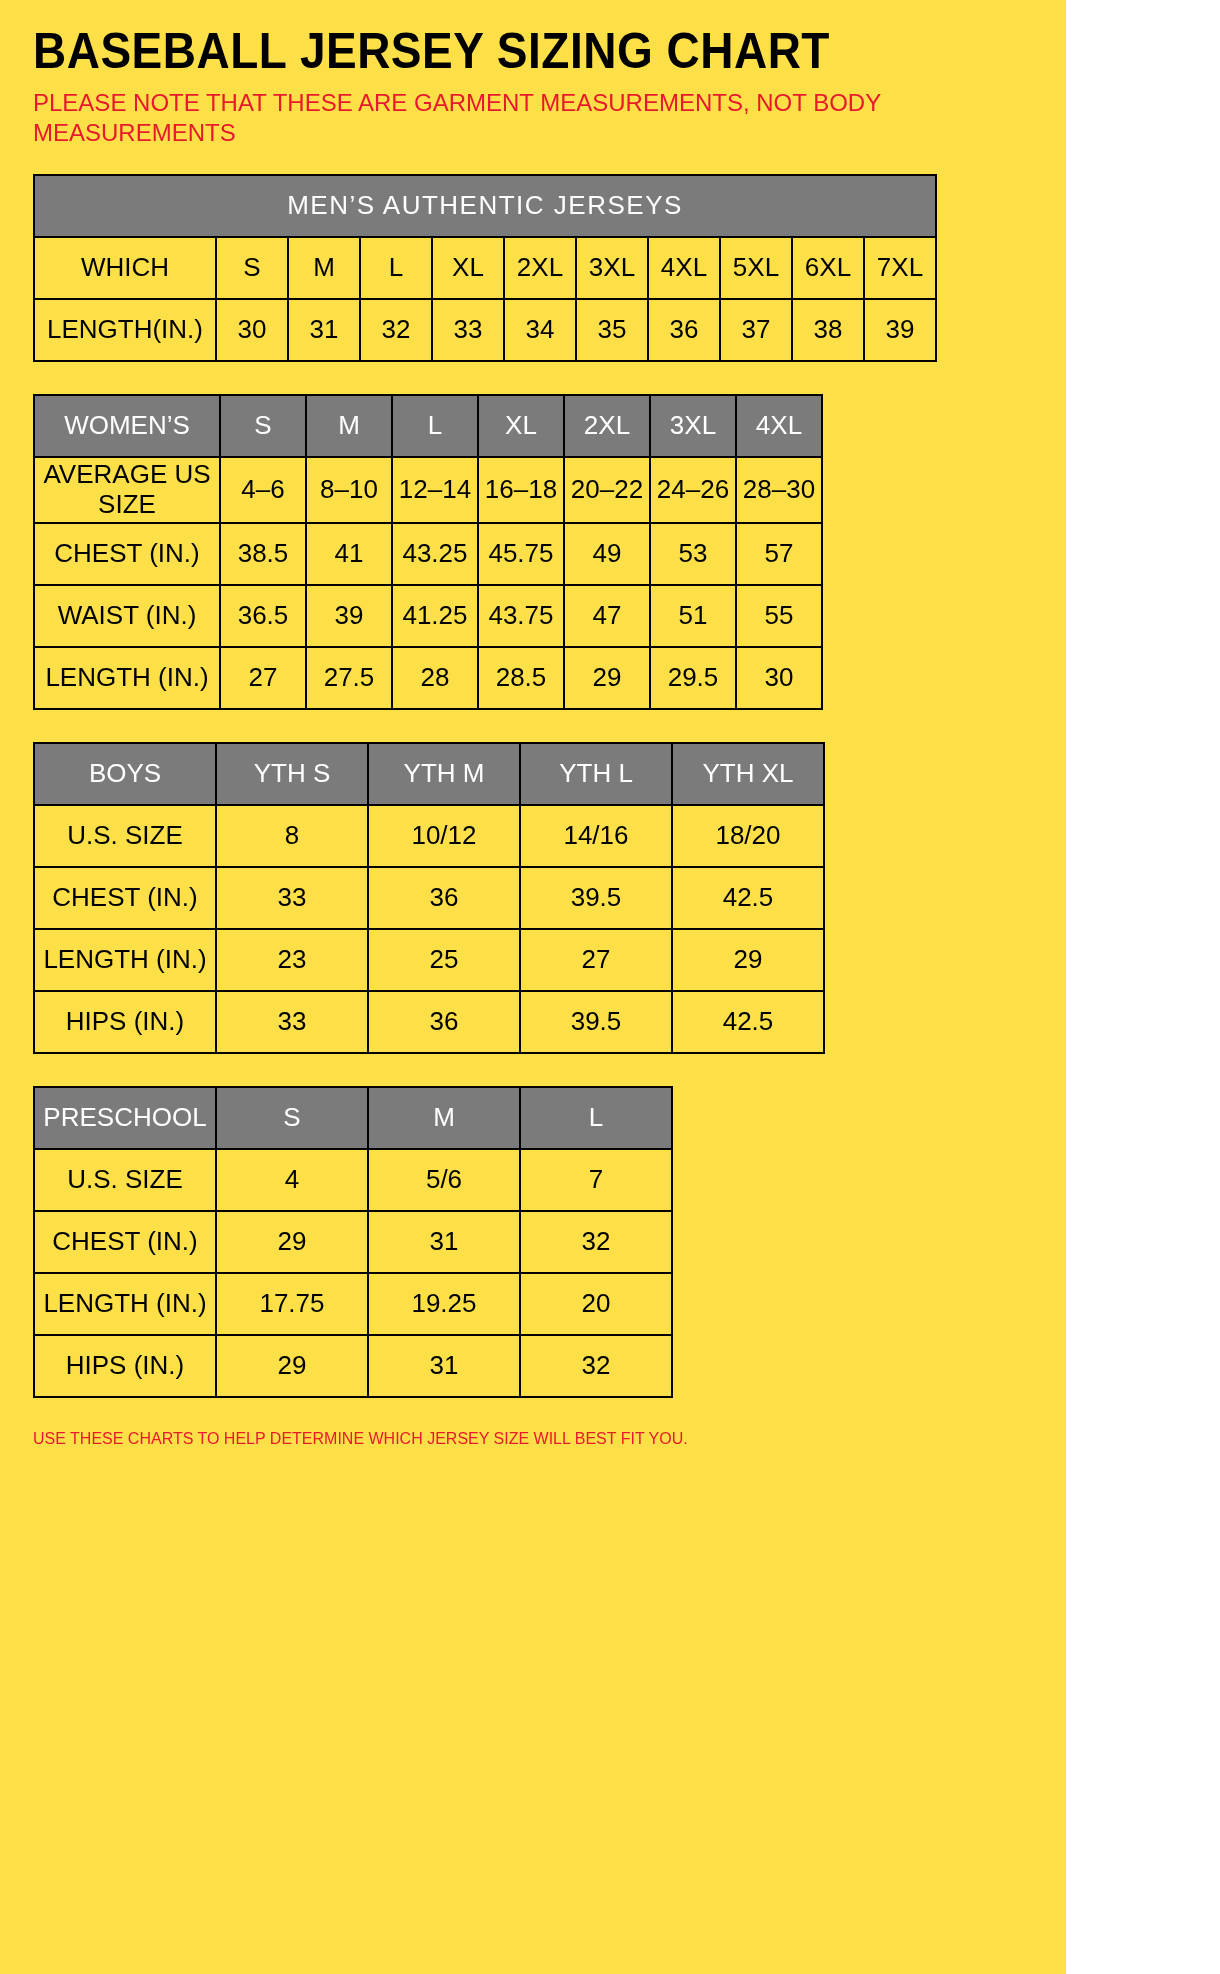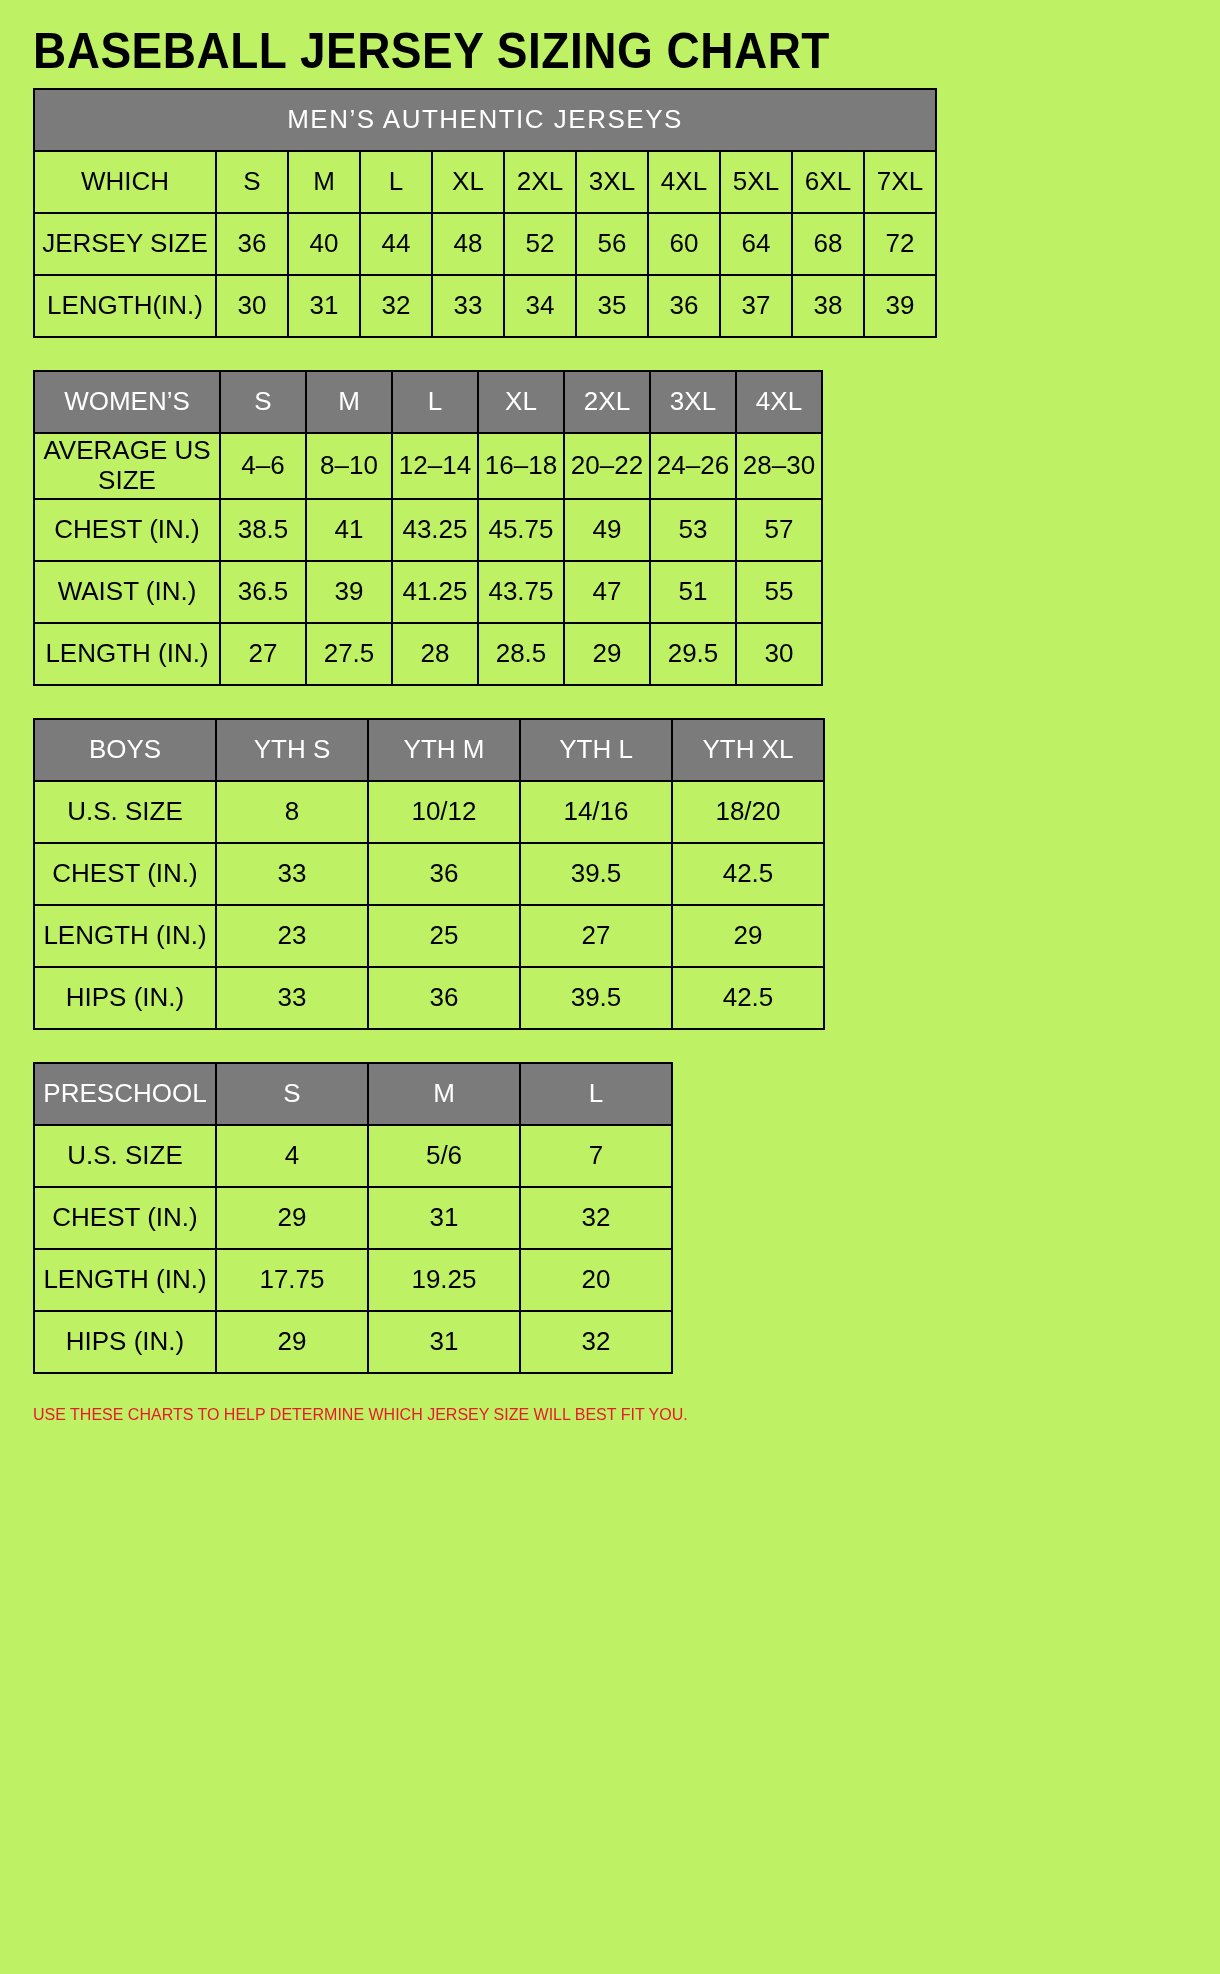--- a/index.html
+++ b/index.html
@@ -3,25 +3,25 @@
 <meta charset="utf-8">
 <style>
   html, body {
     margin: 0;
     padding: 0;
     background: #ffffff;
     color: #000000;
     font-family: "Liberation Sans", sans-serif;
   }
   .page {
-    width: 1220px;
+    width: 1066px;
     min-height: 1974px;
     box-sizing: border-box;
     padding: 20px 30px 40px 33px;
-    background: #bef264;
+    background: #fde047;
   }
   .page-title {
     font-size: 46px;
     font-weight: bold;
     letter-spacing: 0.5px;
     margin: 2px 0 12px 0;
     transform: scaleY(1.08);
     transform-origin: left top;
   }
   .note {
@@ -72,20 +72,21 @@
   col.c-boys     { width: 152px; }
   col.c-pre      { width: 152px; }
 </style>
 </head>
 <body>
 
 <div class="page">
 
   <h1 class="page-title">BASEBALL JERSEY SIZING CHART</h1>
 
+  <div class="note">PLEASE NOTE THAT THESE ARE GARMENT MEASUREMENTS, NOT BODY MEASUREMENTS</div>
 
   <table class="size-table">
     <colgroup>
         <col class="c-label">
         <col class="c-mens">
         <col class="c-mens">
         <col class="c-mens">
         <col class="c-mens">
         <col class="c-mens">
         <col class="c-mens">
@@ -105,33 +106,20 @@
       <td>L</td>
       <td>XL</td>
       <td>2XL</td>
       <td>3XL</td>
       <td>4XL</td>
       <td>5XL</td>
       <td>6XL</td>
       <td>7XL</td>
     </tr>
     <tr>
-      <td>JERSEY SIZE</td>
-      <td>36</td>
-      <td>40</td>
-      <td>44</td>
-      <td>48</td>
-      <td>52</td>
-      <td>56</td>
-      <td>60</td>
-      <td>64</td>
-      <td>68</td>
-      <td>72</td>
-    </tr>
-    <tr>
       <td>LENGTH(IN.)</td>
       <td>30</td>
       <td>31</td>
       <td>32</td>
       <td>33</td>
       <td>34</td>
       <td>35</td>
       <td>36</td>
       <td>37</td>
       <td>38</td>

